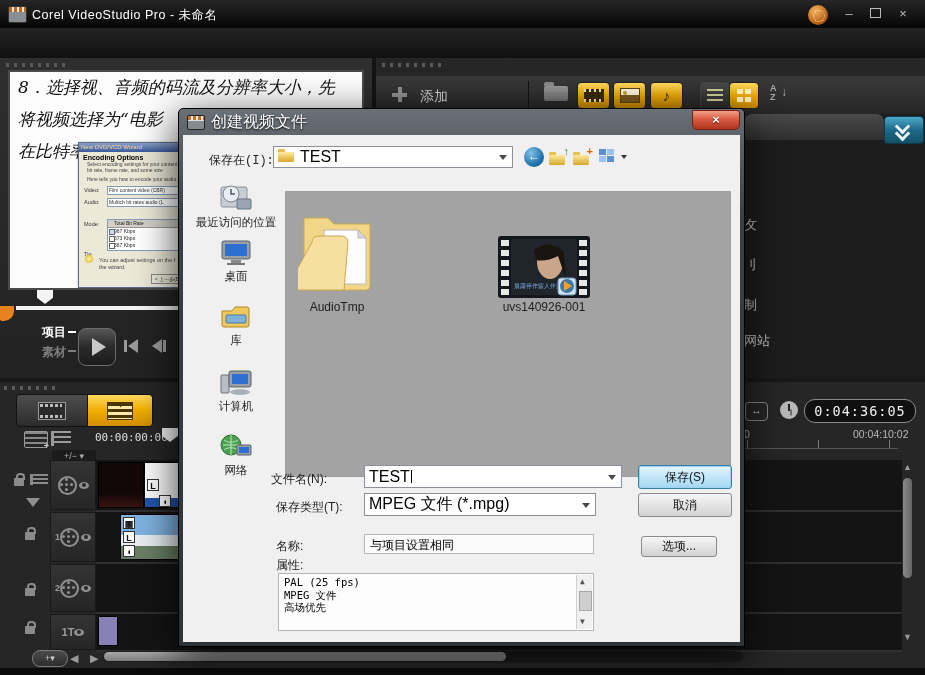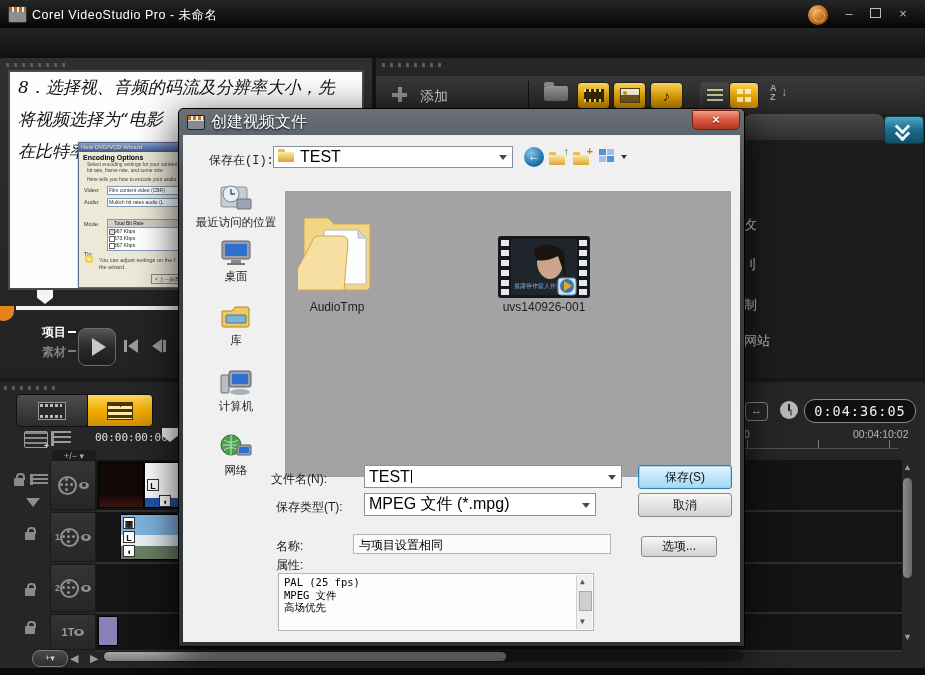--- a/index.html
+++ b/index.html
@@ -520,21 +520,21 @@
       <div class="btn7 default" style="left:455px;top:330px;width:94px;height:24px;line-height:22px;">保存(S)</div>
 
       <span class="dlbl" style="left:93px;top:364px;">保存类型(T):</span>
       <div class="combo" style="left:181px;top:358px;width:232px;height:23px;">
         <span>MPEG 文件 (*.mpg)</span>
         <span class="arrow"></span>
       </div>
       <div class="btn7" style="left:455px;top:358px;width:94px;height:24px;line-height:22px;">取消</div>
 
       <span class="dlbl" style="left:93px;top:403px;">名称:</span>
-      <div class="rofield" style="left:170px;top:399px;width:258px;height:20px;">与项目设置相同</div>
+      <div class="rofield" style="left:181px;top:399px;width:230px;height:20px;">与项目设置相同</div>
       <div class="btn7" style="left:458px;top:401px;width:76px;height:21px;line-height:19px;">选项...</div>
 
       <span class="dlbl" style="left:93px;top:422px;">属性:</span>
       <div class="abs" id="props-box">
         <div>PAL (25 fps)</div>
         <div>MPEG 文件</div>
         <div>高场优先</div>
         <div id="props-sb">
           <span class="a" style="top:1px;">▲</span>
           <span class="th"></span>

